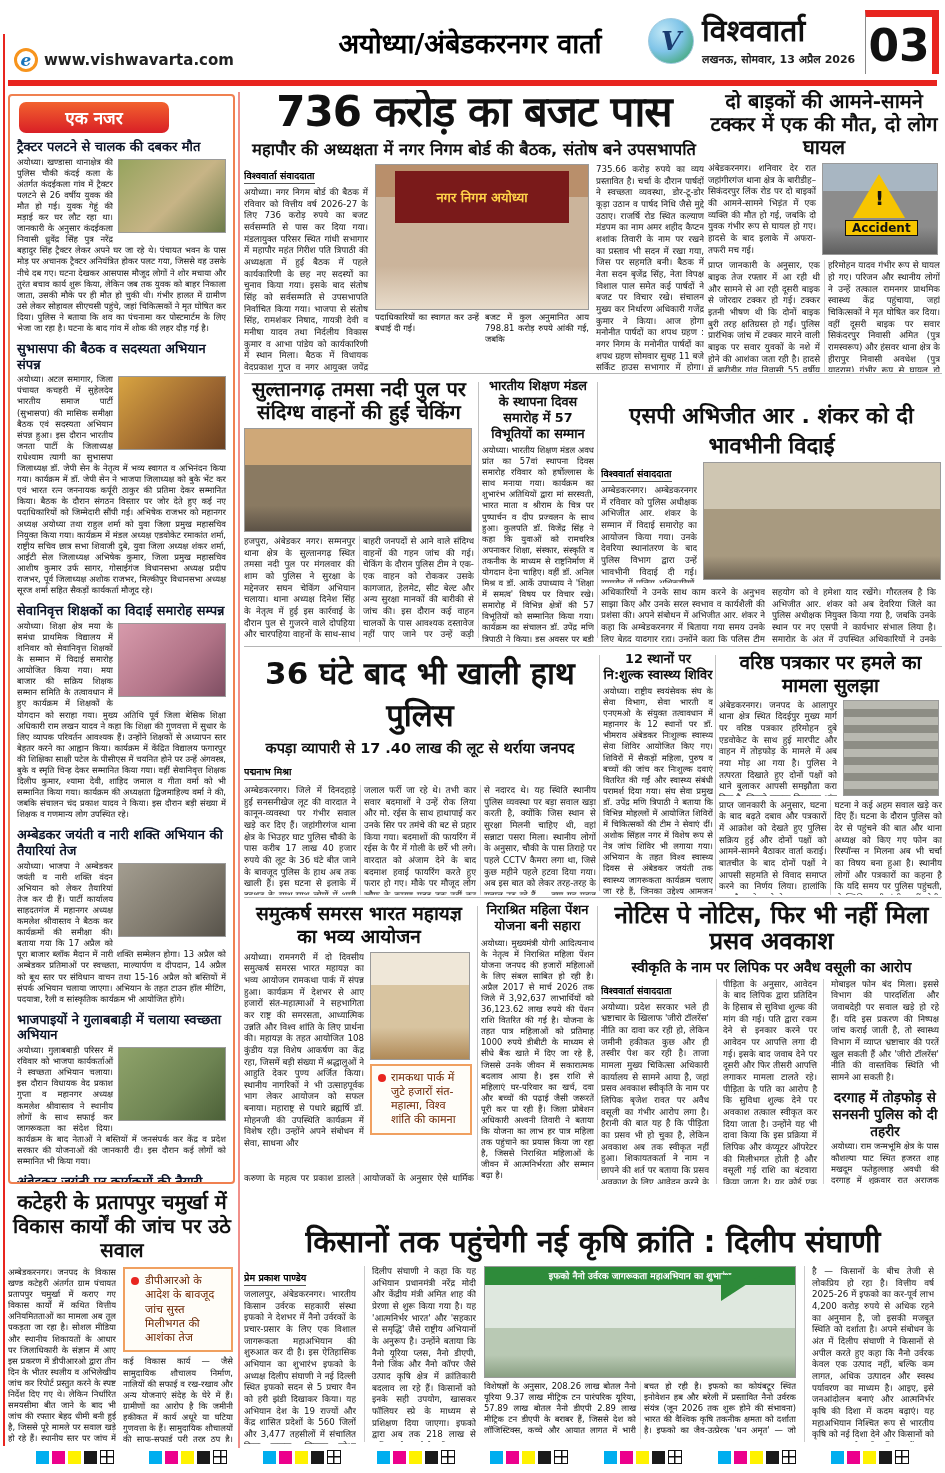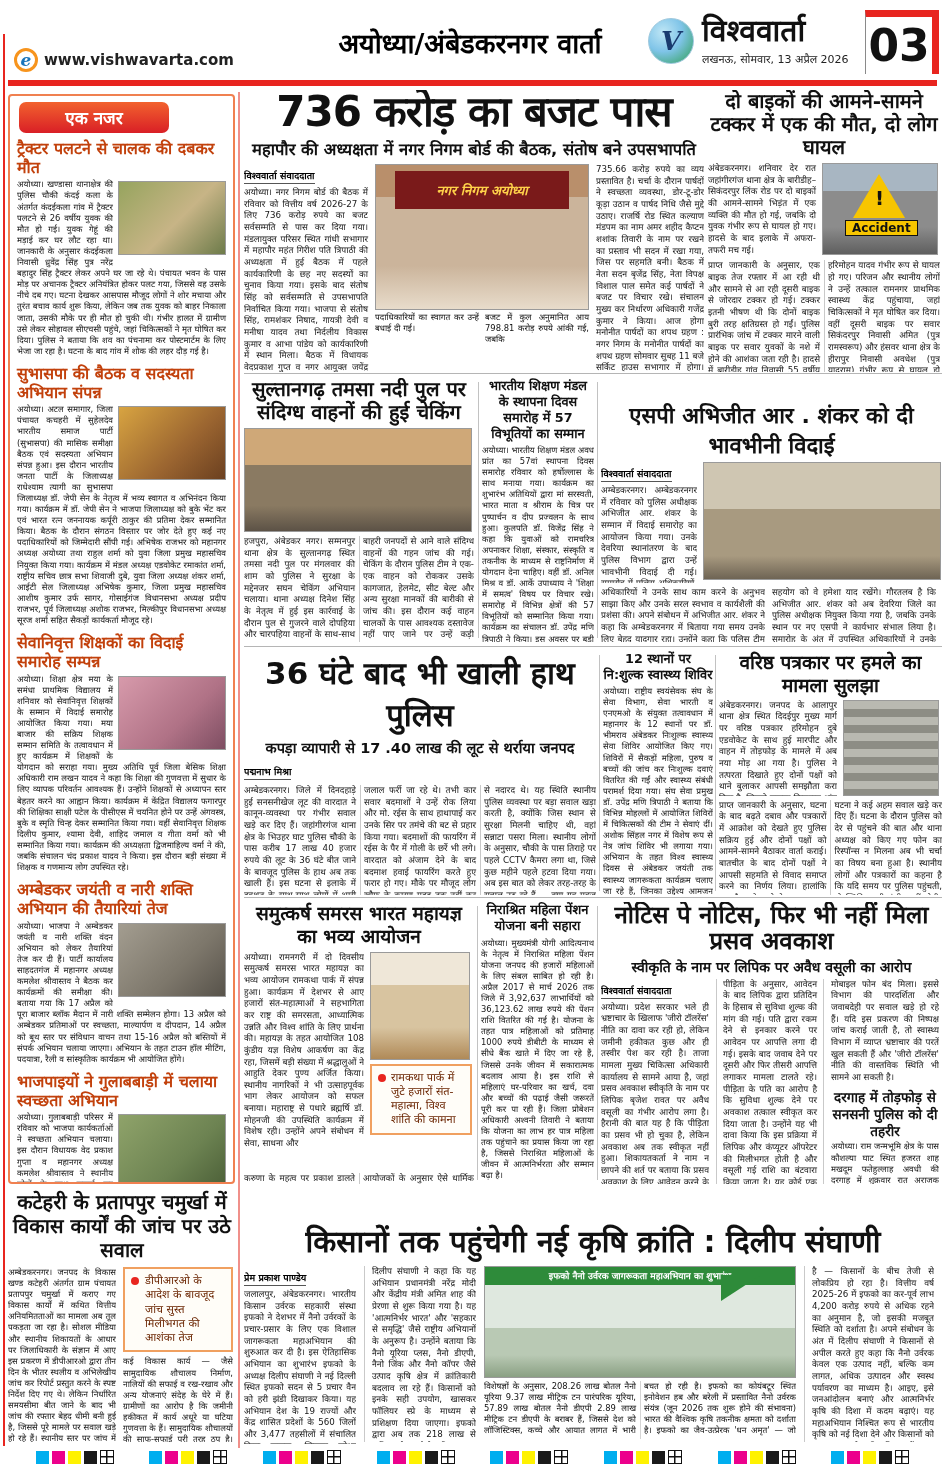--- a/index.html
+++ b/index.html
@@ -23,45 +23,45 @@
   .eicon { width:24px; height:24px; border-radius:50%; border:3px solid #f7941d; color:#1a75bb;
     font: italic bold 17px "DejaVu Serif", serif; display:flex; align-items:center; justify-content:center; background:#fff; }
   .sitetxt { font-size:15px; font-weight:bold; color:#222; }
   .mast-title { position:absolute; left:250px; top:24px; width:440px; text-align:center;
     font-size:27px; font-weight:800; color:#000; }
   .brandwrap { position:absolute; left:648px; top:16px; display:flex; gap:8px; align-items:center; }
   .globe { width:46px; height:46px; border-radius:50%; background:radial-gradient(circle at 32% 30%, #bfe6f5 0%, #7fc4e8 45%, #2e9e52 100%);
     border:1px solid #9ec8dd; display:flex; align-items:center; justify-content:center;
     color:#1a3a6e; font:italic bold 26px "DejaVu Serif", serif; }
   .brand { font-size:30px; font-weight:800; color:#101010; line-height:1; }
-  .edition { font-size:11px; font-weight:normal; color:#222; margin-top:5px; }
+  .edition { font-size:11px; font-weight:bold; color:#222; margin-top:5px; }
   .pagenum { position:absolute; right:6px; top:10px; width:74px; height:64px;
     border-top:7px solid #e8251f; border-right:7px solid #e8251f; border-left:1px solid #8a8a8a;
     display:flex; align-items:center; justify-content:center;
     font-size:44px; font-weight:800; color:#111; }
   .redbar { position:absolute; left:8px; width:929px; top:80px; height:6px; background:#e8251f; }
   .edge-red { position:absolute; left:3px; top:34px; width:2px; height:1412px; background:#e8251f; }
   .side-red { position:absolute; left:238px; top:92px; width:2px; height:1356px; background:#f0908a; }
   .vline { position:absolute; width:1px; background:#c2c2c2; }
   .hline { position:absolute; height:1px; background:#b5b5b5; }
 
   
   .ekbox { left:8px; top:94px; width:227px; height:1090px; border:2px solid #f08050; border-radius:4px; padding:6px 7px; }
   .ekpill { width:150px; margin:0 0 6px 2px; background:linear-gradient(180deg,#f2622e,#d91f26);
     color:#fff; font-size:17px; font-weight:800; text-align:center; padding:4px 0; border-radius:7px; }
   .ekitem { margin-bottom:7px; }
-  .ekh { font-size:16px; font-weight:800; color:#c2410c; line-height:1.2; margin-bottom:2px; }
+  .ekh { font-size:13px; font-weight:800; color:#0f172a; line-height:1.2; margin-bottom:2px; }
   .sph { float:right; width:108px; height:74px; margin:2px 0 3px 5px; border:1px solid #9a9a9a; }
 
   
   .h-budget { font-size:42px; font-weight:800; letter-spacing:-1px; line-height:1.05; }
   .sub { font-weight:800; }
   .ph { border:1px solid #9a9a9a; position:relative; overflow:hidden; }
   .phlabel { position:absolute; left:0; right:0; top:6px; margin:0 auto; width:82%;
-    background:#7a1a1a; color:#ffd24a; font-weight:800; text-align:center; font-size:13px; padding:10px 0;font-style:italic; }
+    background:#7a1a1a; color:#ffd24a; font-weight:800; text-align:center; font-size:13px; padding:17px 0; }
   .cap { font-size:8.4px; line-height:1.3; text-align:justify; }
   .tri { width:0; height:0; border-left:26px solid transparent; border-right:26px solid transparent;
     border-bottom:44px solid #f7c500; position:absolute; left:30px; top:10px; }
   .tri:after { content:"!"; position:absolute; left:-4px; top:12px; font-weight:800; font-size:20px; color:#111; }
   .acclabel { position:absolute; left:22px; top:56px; background:#f7c500; border:1px solid #111;
     color:#111; font-weight:800; font-size:12px; padding:0 6px; }
   .quote { border:2px solid #f0a060; background:#fffdf8; padding:5px 6px; display:flex; gap:5px; margin-top:4px; }
   .qdot { min-width:8px; height:8px; border-radius:50%; background:#e8251f; margin-top:3px; }
   .qtxt { font-size:11px; font-weight:400; color:#6a2400; line-height:1.3; }
   .flag { position:absolute; right:34px; top:8px; width:0; height:0;

